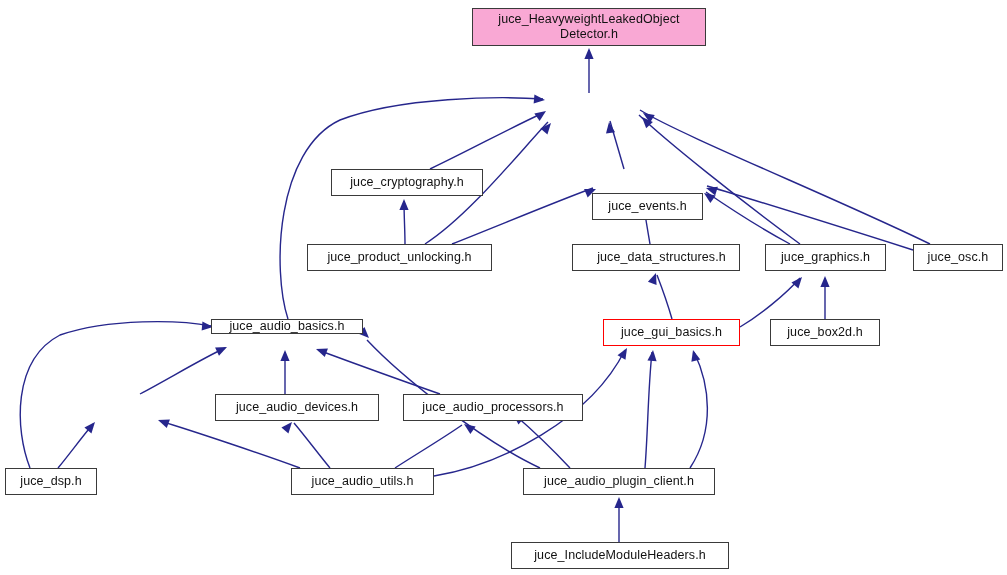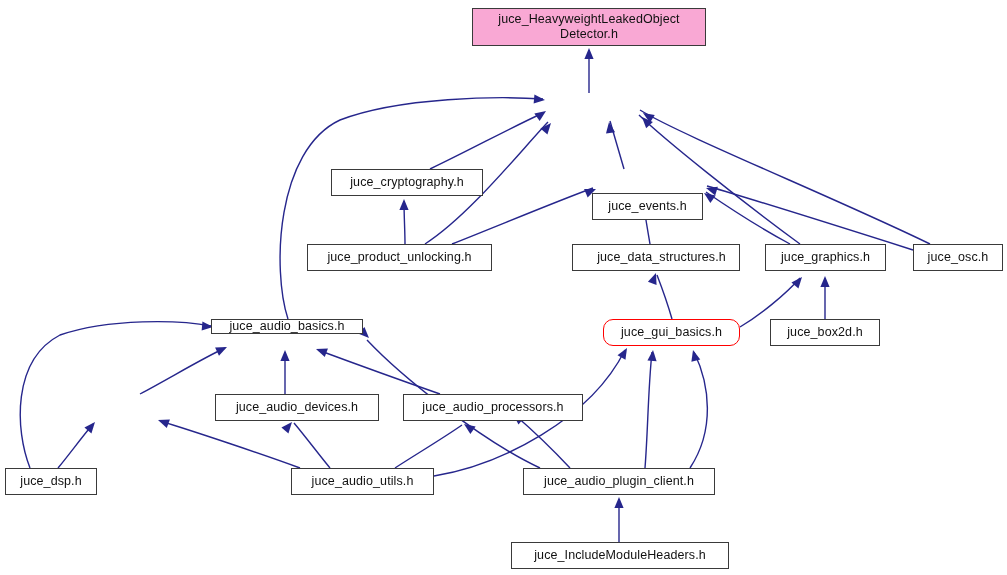--- a/index.html
+++ b/index.html
@@ -140,21 +140,21 @@
       </div>
       <div class="node" style="left: 765px; top: 244px; width: 121px; height: 27px;">
         <span class="node-label">juce_graphics.h</span>
       </div>
       <div class="node" style="left: 913px; top: 244px; width: 90px; height: 27px;">
         <span class="node-label">juce_osc.h</span>
       </div>
       <div class="node" style="left: 211px; top: 319px; width: 152px; height: 15px;">
         <span class="node-label">juce_audio_basics.h</span>
       </div>
-      <div class="node highlight" style="left: 603px; top: 319px; width: 137px; height: 27px; border-radius: 10px;">
+      <div class="node highlight" style="left: 603px; top: 319px; width: 137px; height: 27px;">
         <span class="node-label">juce_gui_basics.h</span>
       </div>
       <div class="node" style="left: 770px; top: 319px; width: 110px; height: 27px;">
         <span class="node-label">juce_box2d.h</span>
       </div>
       <div class="node" style="left: 215px; top: 394px; width: 164px; height: 27px;">
         <span class="node-label">juce_audio_devices.h</span>
       </div>
       <div class="node" style="left: 403px; top: 394px; width: 180px; height: 27px;">
         <span class="node-label">juce_audio_processors.h</span>

